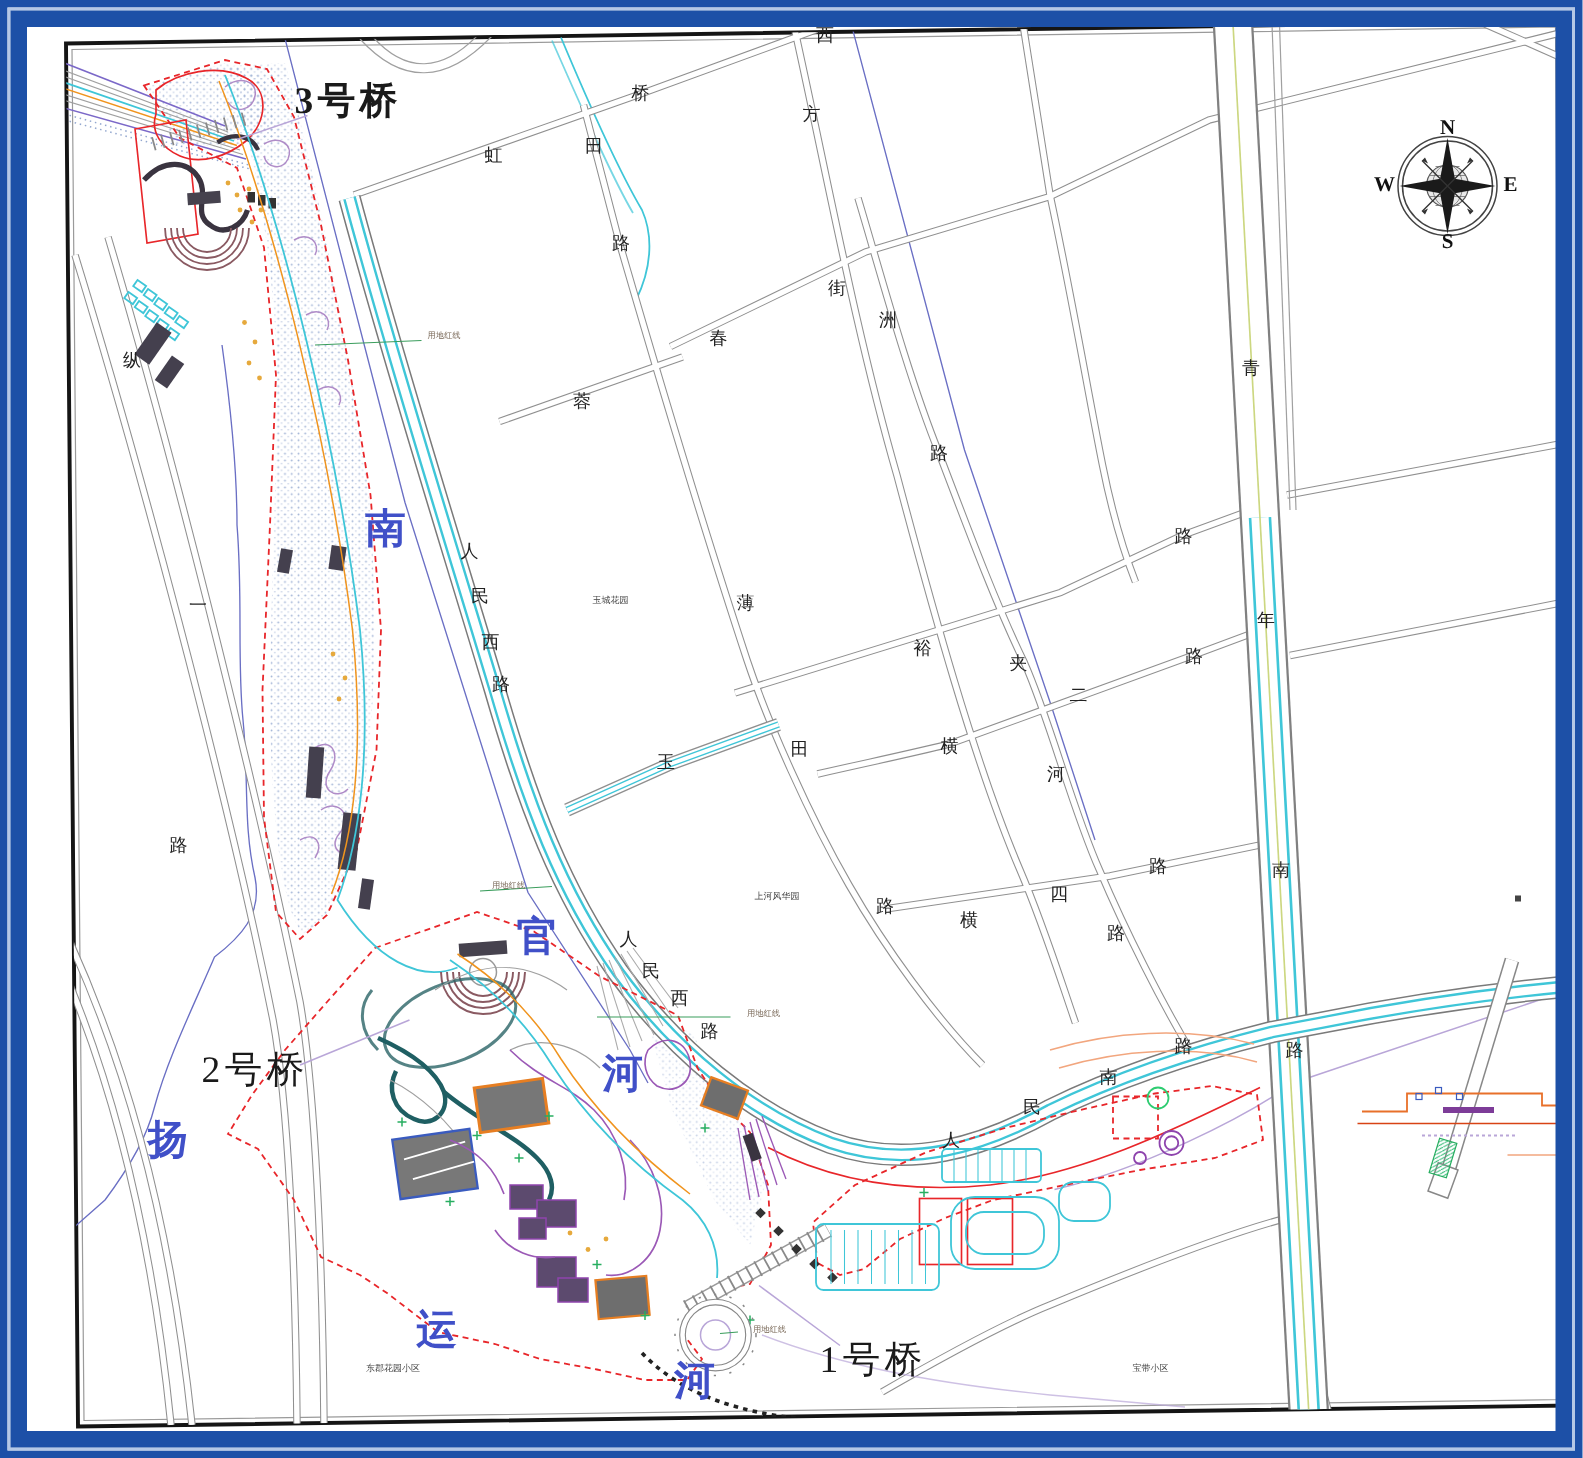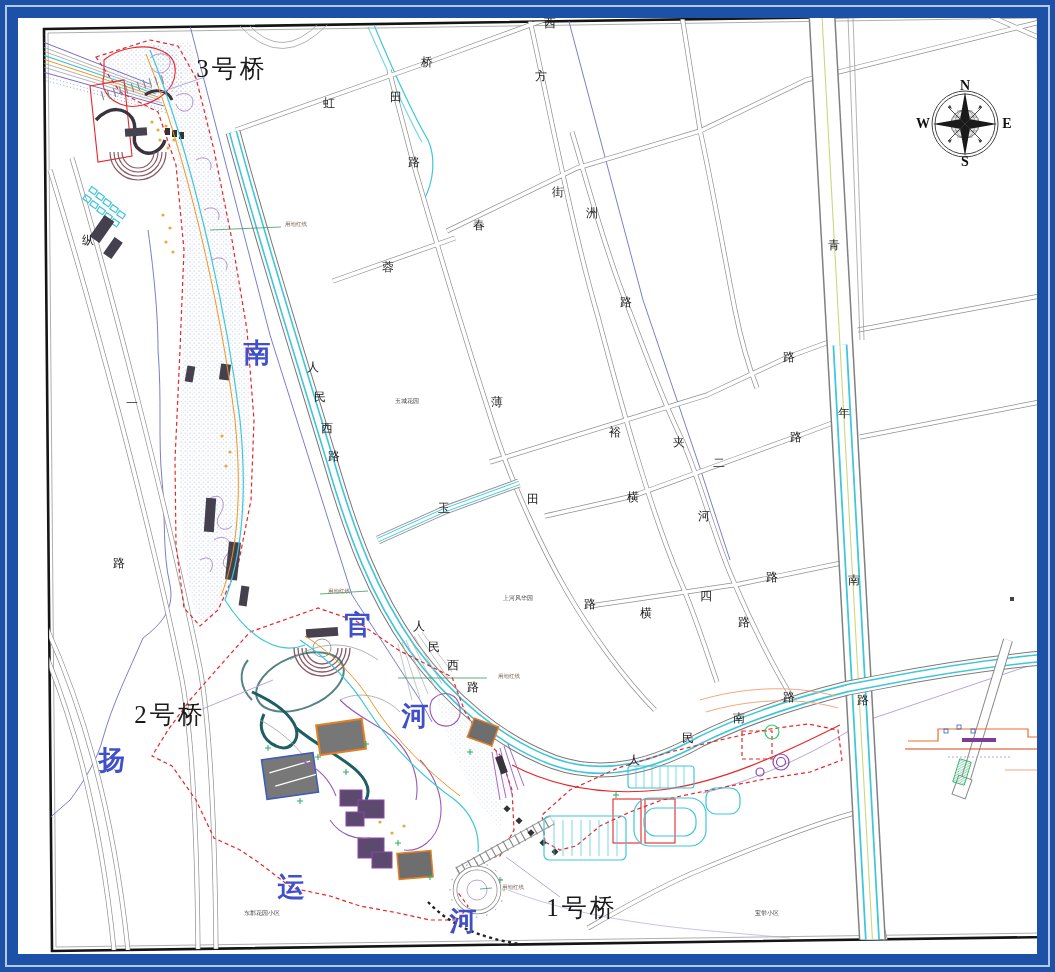--- a/index.html
+++ b/index.html
@@ -417,21 +417,21 @@
         <path d="M933,124 L961,119 L965,124 L961,129 Z" fill="#1a1a1a"></path>
         <path d="M997,124 L969,119 L965,124 L969,129 Z" fill="#1a1a1a"></path>
         <path d="M965,124 L982,107 M965,124 L948,107 M965,124 L982,141 M965,124 L948,141" stroke="#333" stroke-width="0.9" fill="none"></path>
         <path d="M982,107 L978,109 L980,105 Z M948,107 L952,109 L950,105 Z M982,141 L978,139 L980,143 Z M948,141 L952,139 L950,143 Z" fill="#333"></path>
       </g>
 
     </g>
   </svg>
 
   <div id="label-layer">
-      <span class="map-label bridge" style="left: 232px; top: 68px;">3号桥</span>
+      <span class="map-label bridge" style="left: 232px; top: 68px; font-weight: bold;">3号桥</span>
       <span class="map-label bridge" style="left: 170px; top: 714px;">2号桥</span>
       <span class="map-label bridge" style="left: 582px; top: 907px;">1号桥</span>
       <span class="map-label river" style="left: 257px; top: 353px;">南</span>
       <span class="map-label river" style="left: 358px; top: 625px;">官</span>
       <span class="map-label river" style="left: 415px; top: 716px;">河</span>
       <span class="map-label river" style="left: 112px; top: 760px;">扬</span>
       <span class="map-label river" style="left: 291px; top: 887px;">运</span>
       <span class="map-label river" style="left: 463px; top: 921px;">河</span>
       <span class="map-label road" style="left: 550px; top: 23px;">西</span>
       <span class="map-label road" style="left: 427px; top: 62px;">桥</span>

